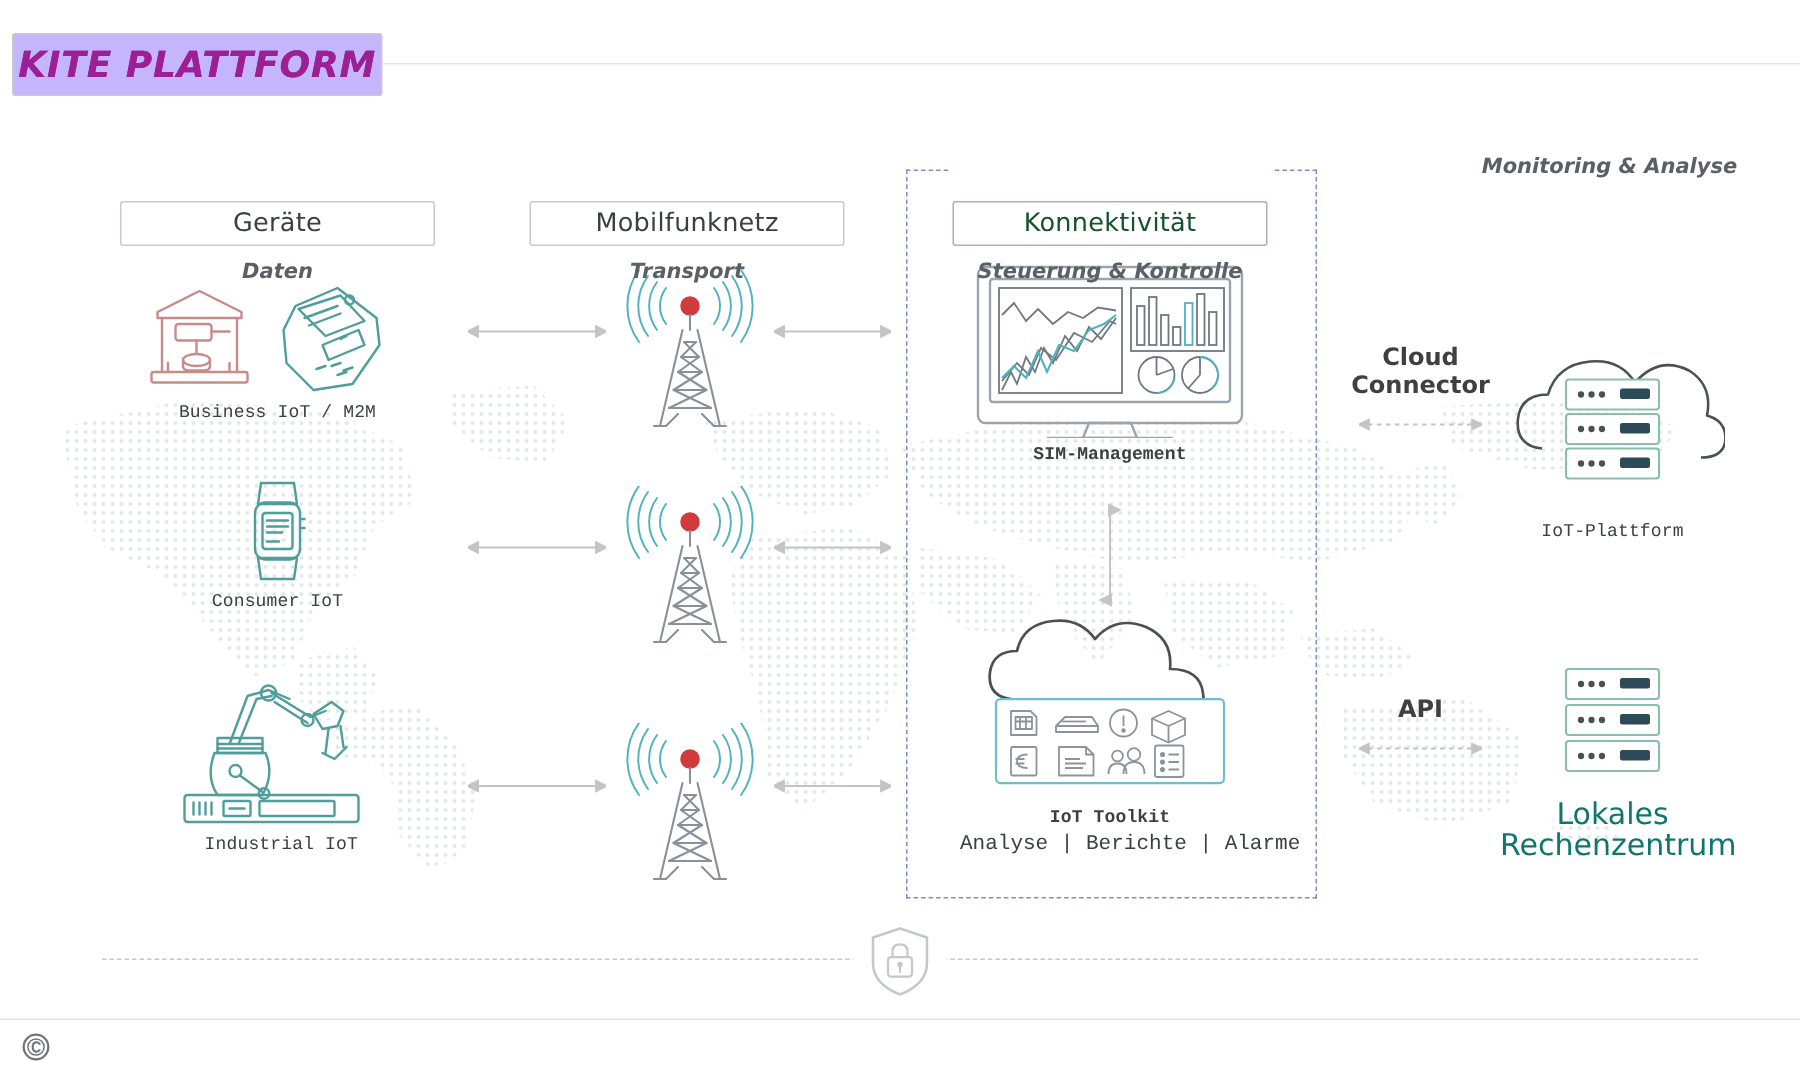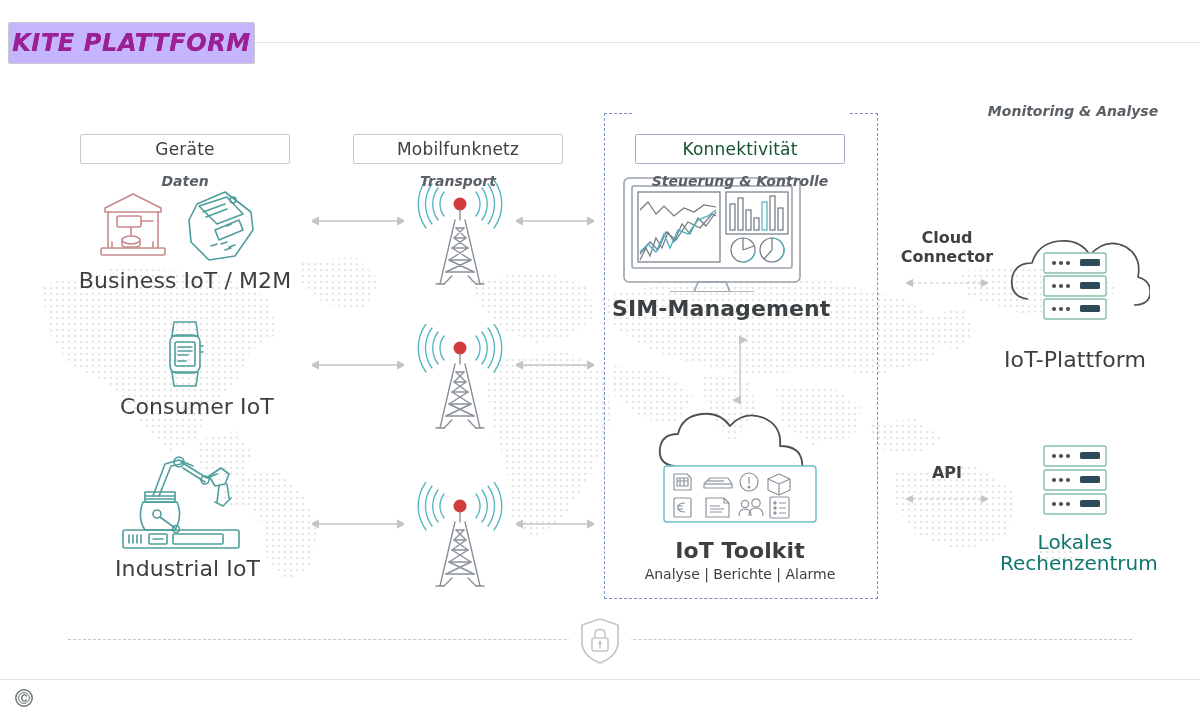--- a/index.html
+++ b/index.html
@@ -106,26 +106,27 @@
     position: absolute;
     text-align: center;
     z-index: 5;
   }
   .node .label {
     font-size: 16px;
     color: #3c4043;
     white-space: nowrap;
     letter-spacing: 0.1px;
   }
-  .node .label.big { font-size: 22px; }
+  .node .label.big { font-size: 12px; font-family: Liberation Mono, monospace; }
   .node .sublabel {
     font-size: 14px;
     color: #3c4043;
     white-space: nowrap;
     margin-top: 3px;
+    font-family: Liberation Mono, monospace;
   }
   .node .label2 {
     font-size: 20px;
     line-height: 21px;
     color: #0f766e;
     white-space: nowrap;
   }
 
   
   .arrow { position: absolute; z-index: 4; }
@@ -426,21 +427,21 @@
 <svg class="arrow" style="left:516px; top:212px;" width="78" height="18" viewBox="0 0 78 18">
   <line x1="6" y1="9" x2="72" y2="9" stroke="#c3c3c9" stroke-width="1.3" marker-start="url(#ahL)" marker-end="url(#ahR)"></line>
 </svg>
 <svg class="arrow" style="left:516px; top:356px;" width="78" height="18" viewBox="0 0 78 18">
   <line x1="6" y1="9" x2="72" y2="9" stroke="#c3c3c9" stroke-width="1.3" marker-start="url(#ahL)" marker-end="url(#ahR)"></line>
 </svg>
 <svg class="arrow" style="left:516px; top:515px;" width="78" height="18" viewBox="0 0 78 18">
   <line x1="6" y1="9" x2="72" y2="9" stroke="#c3c3c9" stroke-width="1.3" marker-start="url(#ahL)" marker-end="url(#ahR)"></line>
 </svg>
 
-<div class="node" style="left:612px; top:172px; width:200px;">
+<div class="node" style="left:640px; top:172px; width:200px;">
   <svg width="200" height="120" viewBox="0 0 200 120">
     <g fill="none" stroke="#9aa4ad" stroke-width="1.6" stroke-linejoin="round">
       <rect x="12" y="6" width="176" height="104" rx="5"></rect>
       <rect x="20" y="14" width="160" height="82" rx="2"></rect>
       <path d="M86,110 L114,110 L118,120 L82,120 Z"></path>
       <path d="M58,120 L142,120"></path>
     </g>
 
     <g fill="none" stroke="#6f7880" stroke-width="1.2">
       <rect x="26" y="20" width="82" height="70"></rect>

